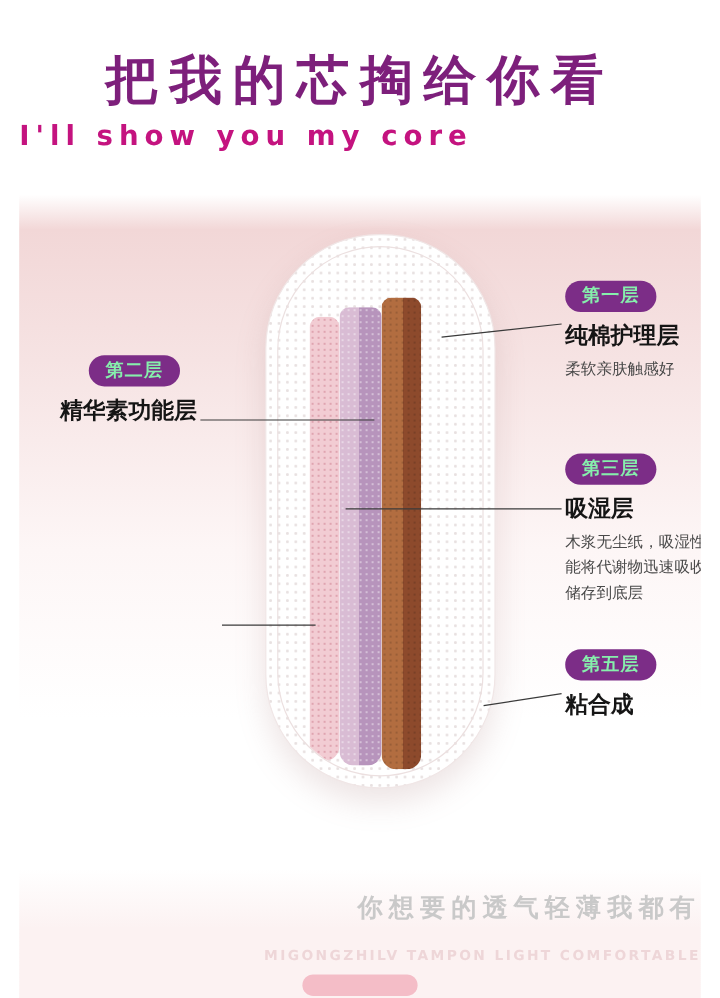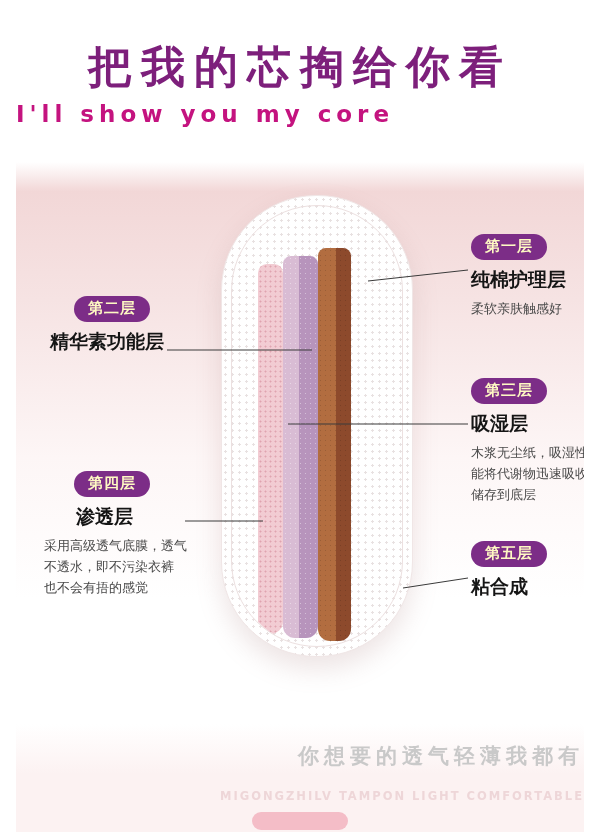--- a/index.html
+++ b/index.html
@@ -38,21 +38,21 @@
   .strip-core{left:86px;top:42px;width:33px;bottom:5px;border-radius:8px 8px 12px 12px;
     background-image:radial-gradient(rgba(0,0,0,0.14) 0.8px,transparent 1px),
       linear-gradient(90deg,#b26d40 0%,#b26d40 55%,#8d4a2c 55%,#8d4a2c 100%);
     background-size:5px 5px,100% 100%;}
 
   
   .lines{position:absolute;left:0;top:0;pointer-events:none;}
 
   
   .callout{position:absolute;}
-  .badge{display:inline-block;background:var(--badge-color,#7c2d87);color:#fef9c3;
+  .badge{display:inline-block;background:var(--badge-color,#7c2d87);color:#86efac;
     font-size:15px;font-weight:bold;line-height:1;padding:5px 14px 6px;border-radius:14px;letter-spacing:1px;}
   .c-title{font-size:19px;font-weight:bold;color:#151515;margin-top:7px;}
   .c-desc{font-size:13px;color:#4a4a4a;line-height:1.6;margin-top:6px;white-space:pre-line;}
   .callout-1{left:455px;top:234px;width:146px;}
   .callout-2{left:28px;top:296px;width:196px;}
   .callout-2 .badge{margin-left:30px;}
   .callout-2 .c-title{margin-left:6px;}
   .callout-3{left:455px;top:378px;width:146px;}
   .callout-4{left:28px;top:471px;width:196px;}
   .callout-4 .badge{margin-left:30px;}
@@ -103,27 +103,20 @@
   </div>
 
   <div class="callout callout-3">
     <span class="badge">第三层</span>
     <div class="c-title">吸湿层</div>
     <div class="c-desc">木浆无尘纸，吸湿性能好
 能将代谢物迅速吸收并
 储存到底层</div>
   </div>
 
-  <div class="callout callout-4">
-    <span class="badge">第四层</span>
-    <div class="c-title">渗透层</div>
-    <div class="c-desc">采用高级透气底膜，透气
-不透水，即不污染衣裤
-也不会有捂的感觉</div>
-  </div>
 
   <div class="callout callout-5">
     <span class="badge">第五层</span>
     <div class="c-title">粘合成</div>
   </div>
 
   <div class="footer-main">你想要的透气轻薄我都有</div>
   <div class="footer-sub">MIGONGZHILV TAMPON LIGHT COMFORTABLE</div>
   <div class="pill"></div>
 

